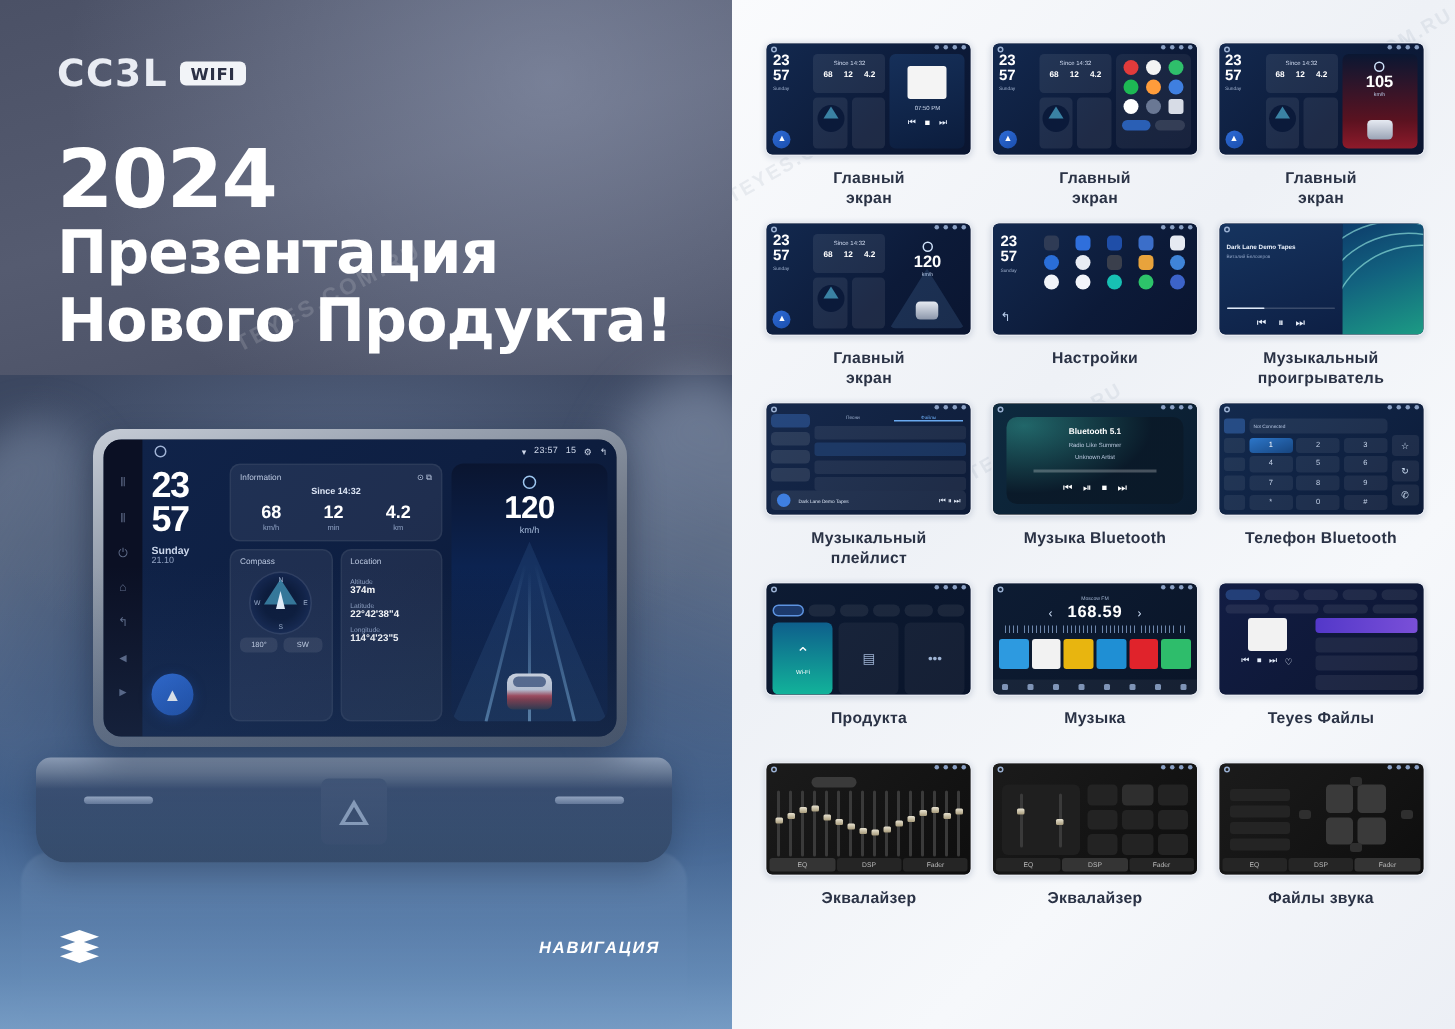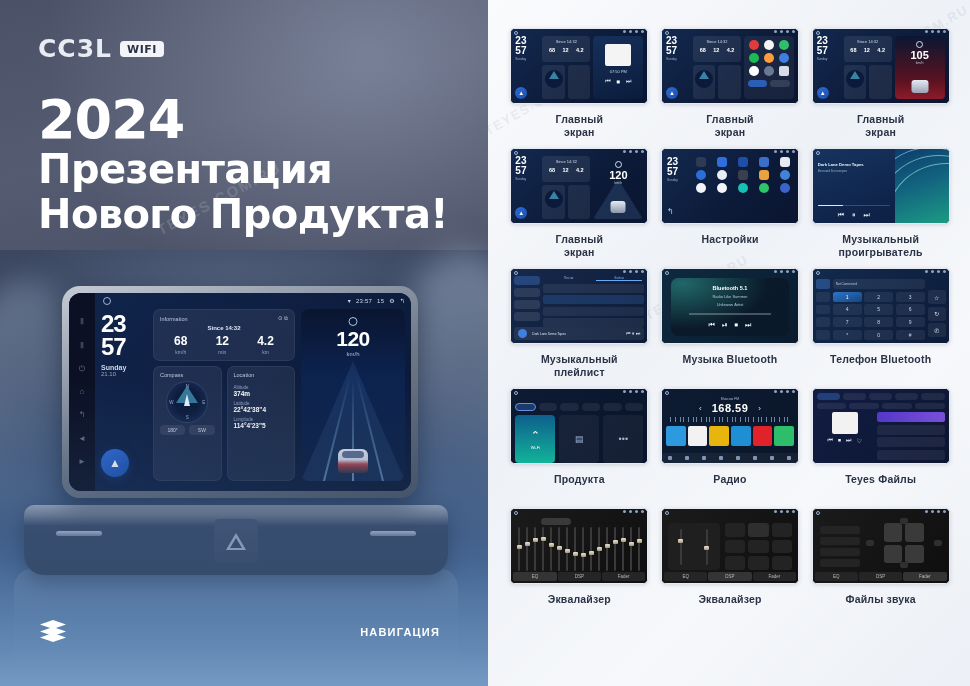--- a/index.html
+++ b/index.html
@@ -190,21 +190,21 @@
     filter:blur(0.6px);
   }
 
   .footer-layers { position:absolute; left:40px; bottom:44px; width:26px; height:22px; }
   .lyr { position:absolute; left:0; width:26px; height:7px; border-radius:2px; background:#fff; }
   .lyr1 { top:0; transform:skewX(0deg); clip-path:polygon(50% 0,100% 50%,50% 100%,0 50%); height:9px;}
   .lyr2 { top:7px; clip-path:polygon(50% 0,100% 50%,50% 100%,0 50%); height:9px;}
   .lyr3 { top:13px; clip-path:polygon(50% 0,100% 50%,50% 100%,0 50%); height:9px;}
   .footer-nav {
     position:absolute; right:48px; bottom:48px; color:#fff;
-    font-size:11px; font-weight:700; letter-spacing:1.2px;
+    font-size:11px; font-weight:700; letter-spacing:1.2px;font-style:italic;
   }
 
   
   .wm { position:absolute; color:rgba(255,255,255,0.14); font-size:15px;
     font-weight:700; letter-spacing:2px; transform:rotate(-28deg); pointer-events:none;
     white-space:nowrap; font-family:"Liberation Sans", sans-serif;}
 
   
   .grid-panel {
     position:absolute; left:488px; top:0; width:482px; height:686px;
@@ -967,21 +967,21 @@
                 <i class="rb-d"></i>
                 <i class="rb-d"></i>
               <i class="rb-d"></i>
                 <i class="rb-d"></i>
                 <i class="rb-d"></i>
                 <i class="rb-d"></i>
             </div>
           </div>
         </div>
         <div class="caption">
-          <div>Радио</div>
+          <div>Музыка</div>
         </div>
       </div>
 
       <div class="cell">
         <div class="thumb">
           <div class="teyes">
             <div class="ty-top">
               <i class="ty-t" style="background:rgba(70,130,220,.35)"></i>
               <i class="ty-t"></i>
               <i class="ty-t"></i>

